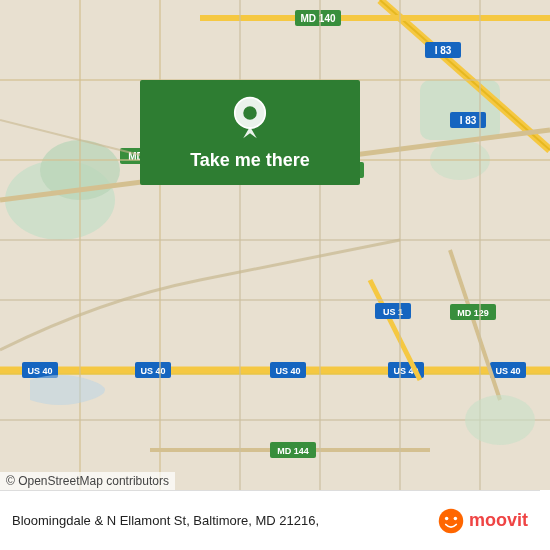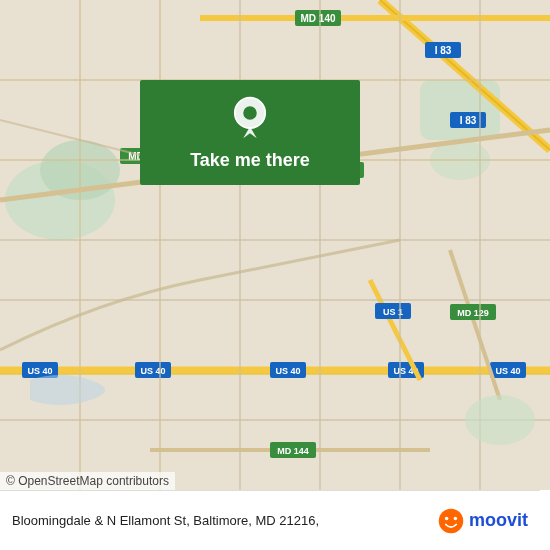--- a/index.html
+++ b/index.html
@@ -74,21 +74,21 @@
 
     #moovit-logo {
       display: flex;
       align-items: center;
       gap: 4px;
     }
 
     #moovit-text {
       font-size: 18px;
       font-weight: bold;
-      color: #1d4ed8;
+      color: #ef4444;
     }
 
     #moovit-icon {
       width: 28px;
       height: 28px;
     }
 
     
     .map-svg {
       position: absolute;

